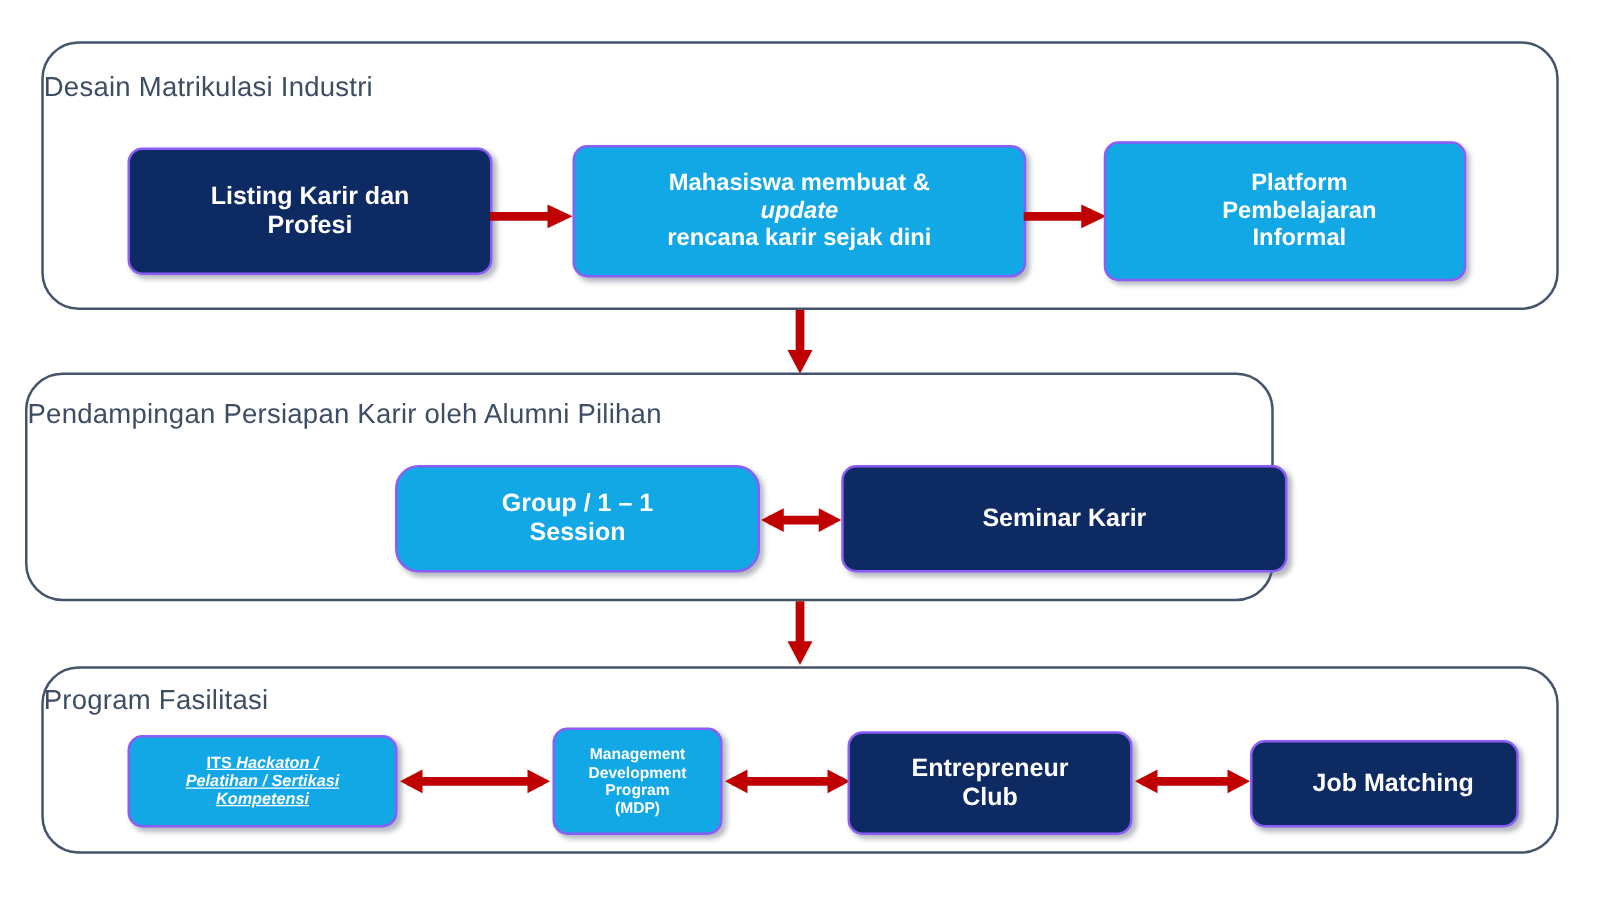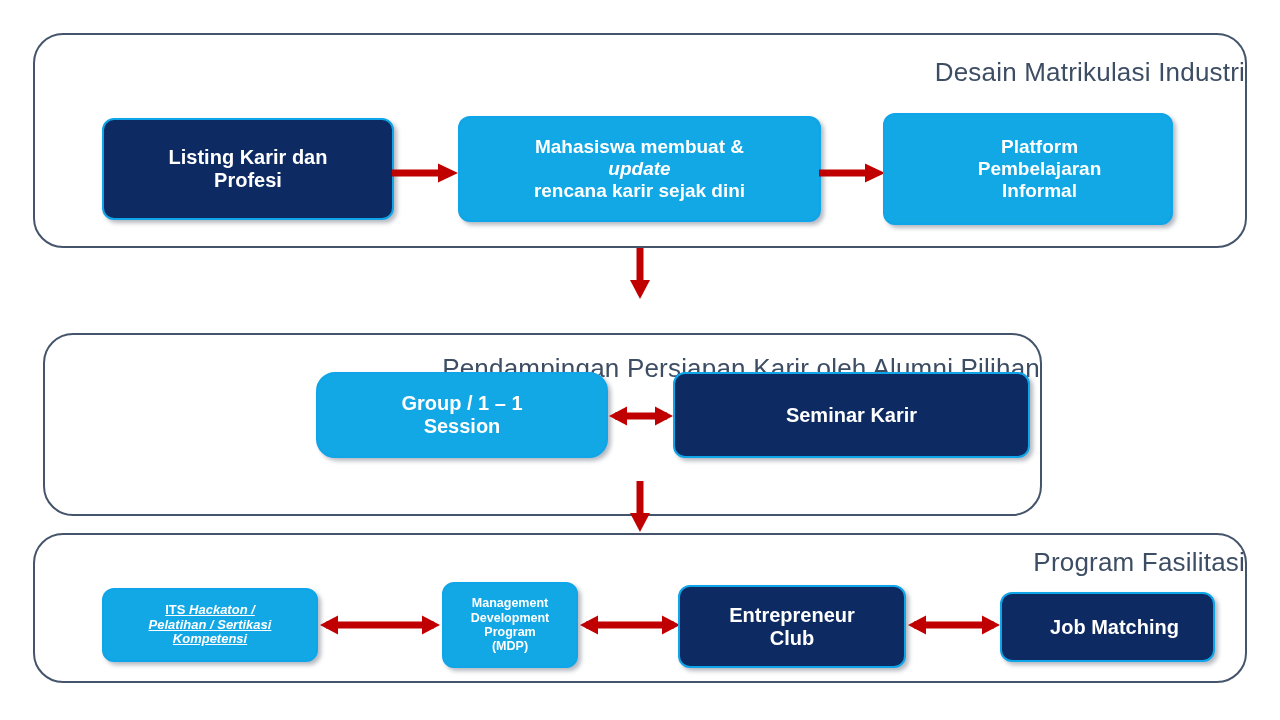--- a/index.html
+++ b/index.html
@@ -25,34 +25,34 @@
     position: absolute;
     border: 2px solid #44546a;
     border-radius: 30px;
     background: #ffffff;
     box-sizing: border-box;
   }
   .section-title {
     position: absolute;
     left: 0;
     width: 100%;
-    text-align: right;
+    text-align: left;
     color: #3d4d63;
-    font-size: 26px;
+    font-size: 22px;
     font-weight: 400;
     letter-spacing: 0.2px;
     white-space: nowrap;
   }
 
   
   .node {
     position: absolute;
     box-sizing: border-box;
     border-radius: 12px;
-    border: 2px solid #0ea5e9;
+    border: 2px solid #8b5cf6;
     display: flex;
     align-items: center;
     justify-content: center;
     text-align: center;
     color: #ffffff;
     font-weight: 700;
     line-height: 1.15;
     padding: 2px 6px;
     box-shadow: 3px 3px 4px rgba(90,100,115,0.45);
   }
@@ -120,21 +120,21 @@
     </span>
   </div>
 
   <div class="arrow" style="left:628px; top:248px;">
     <svg width="24" height="52" viewBox="0 0 24 52">
       <line x1="12" y1="0" x2="12" y2="36" stroke="#c00000" stroke-width="7"></line>
       <polygon points="2,32 12,51 22,32" fill="#c00000"></polygon>
     </svg>
   </div>
 
-  <div class="section" style="left:43px; top:298px; width:999px; height:183px;margin-top:35px;">
+  <div class="section" style="left:20px; top:298px; width:999px; height:183px;">
     <div class="section-title" style="top:18px;">Pendampingan Persiapan Karir oleh Alumni Pilihan</div>
   </div>
 
   <div class="node cyan fs-20" style="left:316px; top:372px; width:292px; height:86px;border-radius:19px;">
     <span class="txt">
       <span>Group / 1 – 1</span><br>
       <span>Session</span>
     </span>
   </div>
 

